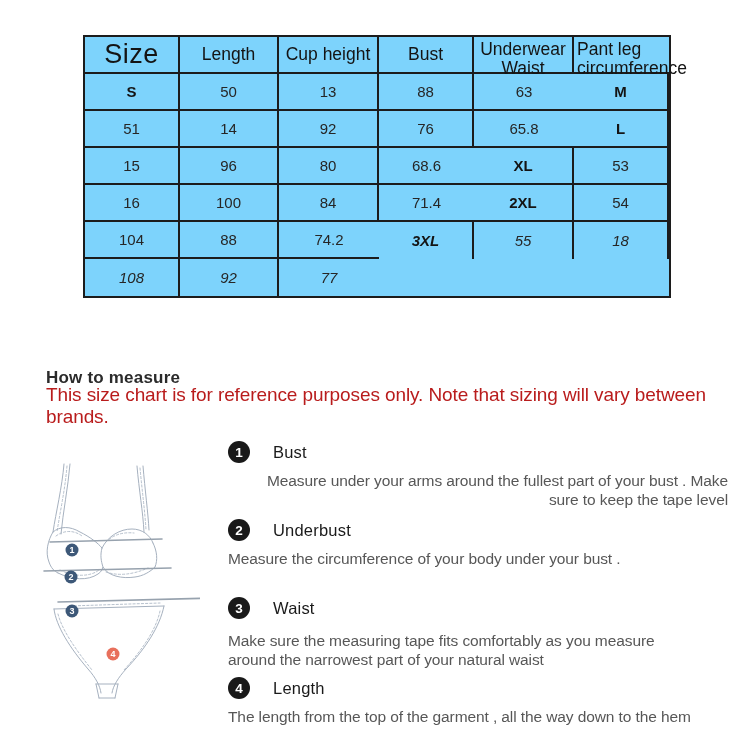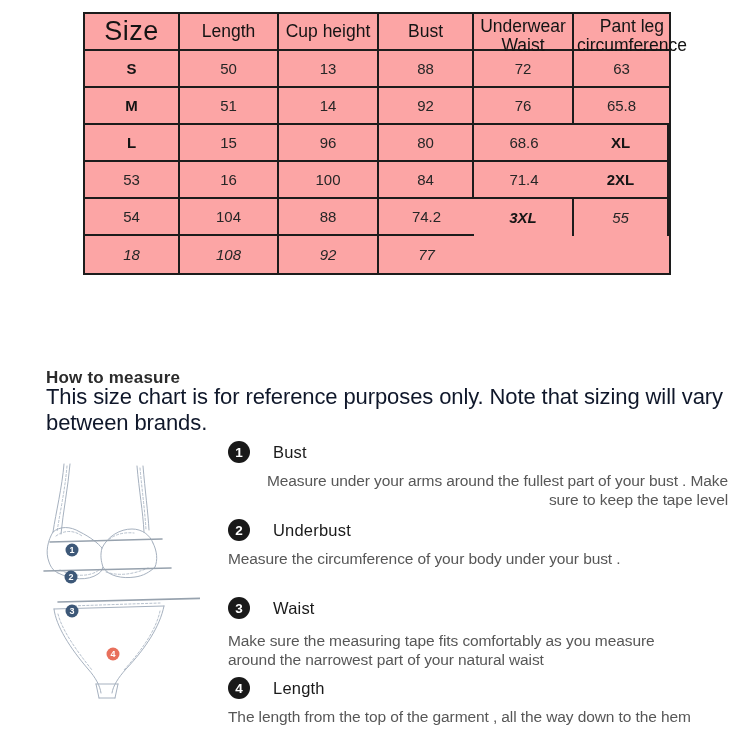--- a/index.html
+++ b/index.html
@@ -10,55 +10,55 @@
   html,body{margin:0;padding:0;}
   body{
     width:750px;height:747px;position:relative;overflow:hidden;
     background:#ffffff;
     font-family:"Liberation Sans","DejaVu Sans",sans-serif;
     -webkit-font-smoothing:antialiased;
   }
 
   
   .tbl{
-    position:absolute;left:83px;top:12px;
+    position:absolute;left:83px;top:35px;
     display:grid;
     grid-template-columns:95px 99px 100px 95px 100px 95px;
     grid-auto-rows:37px;
     border:2px solid var(--bd);
-    background:#fca5a5;
+    background:#7dd3fc;
   }
   .c{
     box-sizing:border-box;
     border-right:2px solid var(--bd);
     border-bottom:2px solid var(--bd);
     display:flex;align-items:center;justify-content:center;
     font-size:15px;color:var(--txt);
     position:relative;overflow:visible;
   }
   .lc{border-right:none;}
   .lr{border-bottom:none;font-style:italic;}
   .ch{font-size:17.5px;color:#141414;}
   .ch-size{font-size:27px;letter-spacing:.5px;}
   .sz{font-weight:bold;font-size:15px;color:#141414;}
   .ov{
     position:absolute;top:3px;line-height:19px;font-size:17.5px;
     white-space:pre;text-align:center;z-index:2;color:#141414;
   }
   .ovc{left:50%;transform:translateX(-50%);}
-  .ovl{left:3px;text-align:center;}
+  .ovl{left:3px;text-align:left;}
 
   
   .h2m{
     position:absolute;left:46px;top:348px;
     font-size:17px;font-weight:600;color:#2b2b2b;letter-spacing:.2px;margin-top:20px;
   }
   .note{
     position:absolute;left:46px;top:384px;width:680px;
-    font-size:22px;color:#0f172a;letter-spacing:-.1px;
+    font-size:19px;color:#b91c1c;letter-spacing:-.1px;
   }
 
   
   .mi-head{
     position:absolute;left:228px;height:22px;
     display:flex;align-items:center;gap:23px;
   }
   .badge{
     width:22px;height:22px;border-radius:50%;
     background:#191919;color:#fff;
@@ -99,21 +99,20 @@
     </div>
   <div class="c ch lc">
       <span class="ov ovl">Pant leg
 circumference</span>
     </div>
 
   <div class="c sz">S</div>
   <div class="c v">50</div>
   <div class="c v">13</div>
   <div class="c v">88</div>
-  <div class="c v">72</div>
   <div class="c v lc">63</div>
 
   <div class="c sz">M</div>
   <div class="c v">51</div>
   <div class="c v">14</div>
   <div class="c v">92</div>
   <div class="c v">76</div>
   <div class="c v lc">65.8</div>
 
   <div class="c sz">L</div>

